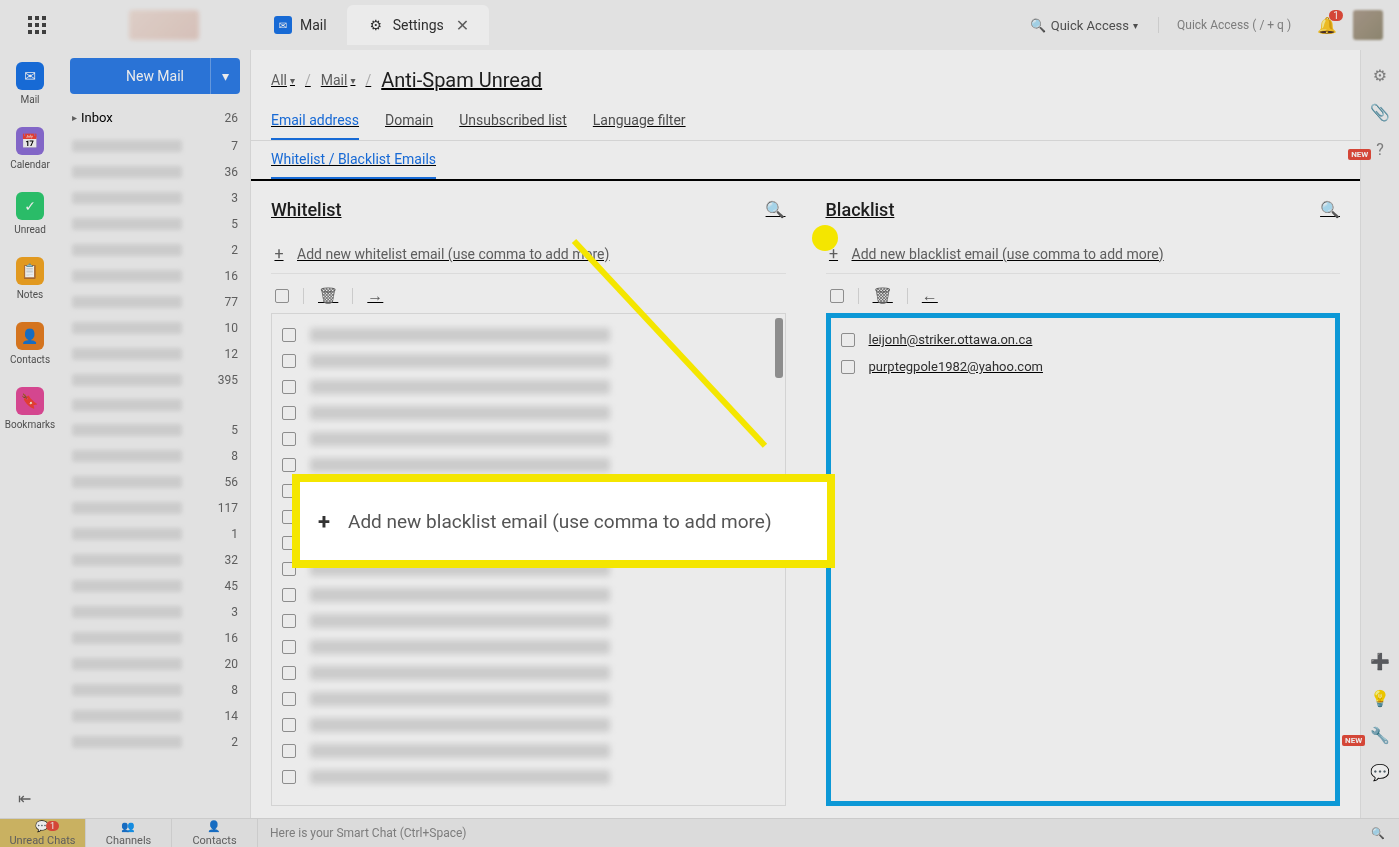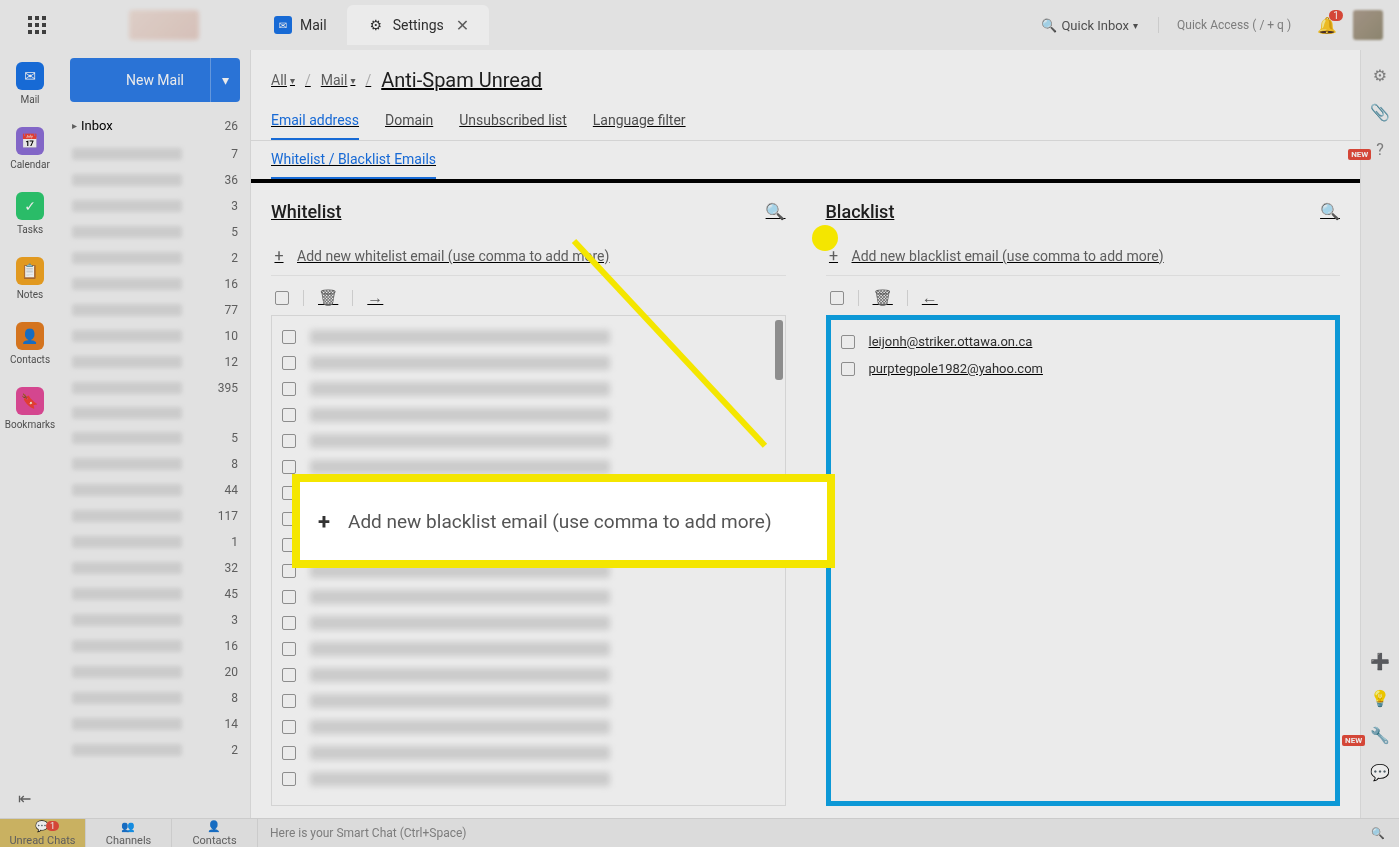--- a/index.html
+++ b/index.html
@@ -25,39 +25,39 @@
 .body-row { display:flex; height:768px; }
 
 .left-rail { width:60px; background:#f5f5f5; display:flex; flex-direction:column; align-items:center; padding-top:8px; gap:14px; position:relative; }
 .rail-item { display:flex; flex-direction:column; align-items:center; gap:4px; cursor:pointer; padding:4px 6px; border-radius:6px; }
 .rail-item.active .rail-icon { background:#1a73e8; }
 .rail-icon { width:28px; height:28px; border-radius:6px; display:flex; align-items:center;justify-content:center; color:#fff; font-size:14px; }
 .rail-label { font-size:10px; color:#555; }
 .rail-collapse { position:absolute; bottom:10px; left:18px; cursor:pointer; color:#666; }
 
 .folder-col { width:190px; background:#f5f5f5; display:flex; flex-direction:column; }
-.new-mail-btn { margin:8px 10px 8px 10px; height:44px; background:#2e7de9; color:#fff; border:none; border-radius:4px; font-size:14px; cursor:pointer; display:flex; align-items:center; justify-content:center; position:relative; }
+.new-mail-btn { margin:8px 10px 8px 10px; height:36px; background:#2e7de9; color:#fff; border:none; border-radius:4px; font-size:14px; cursor:pointer; display:flex; align-items:center; justify-content:center; position:relative; }
 .new-mail-caret { position:absolute; right:0; top:0; bottom:0; width:30px; border-left:1px solid rgba(255,255,255,.3); display:flex; align-items:center; justify-content:center; }
 .inbox-row { display:flex; align-items:center; padding:8px 12px; font-size:13px; cursor:pointer; }
 .inbox-row .caret { margin-right:4px; color:#666; font-size:10px; }
 .inbox-count { margin-left:auto; color:#666; font-size:12px; }
 .msg-list { flex:1; overflow:auto; }
 .msg-row { display:flex; align-items:center; padding:6px 12px; font-size:12px; cursor:pointer; }
 .msg-blur { width:110px; height:12px; background:#ddd; filter:blur(2px); border-radius:2px; }
 .msg-count { margin-left:auto; color:#666; font-size:12px; }
 
 .main { flex:1; background:#fff; display:flex; flex-direction:column; border-left:1px solid #e5e5e5; border-right:1px solid #e5e5e5; padding:0;text-decoration:underline; }
 .breadcrumb { display:flex; align-items:center; gap:10px; padding:18px 20px 10px 20px; font-size:14px; color:#666; }
 .breadcrumb .crumb { cursor:pointer; display:flex; align-items:center; gap:3px; }
 .breadcrumb .crumb-caret { font-size:10px; }
 .breadcrumb .sep { color:#bbb; }
 .breadcrumb .title { font-size:20px; color:#222; font-weight:400; }
 
 .subtabs { display:flex; gap:26px; padding:0 20px; border-bottom:1px solid #e5e5e5; }
-.subtabs2 { display:flex; gap:26px; padding:0 20px; border-bottom:4px solid #000000; }
+.subtabs2 { display:flex; gap:26px; padding:0 20px; border-bottom:2px solid #000000; }
 .subtab { padding:10px 0; font-size:14px; color:#555; cursor:pointer; border-bottom:2px solid transparent; }
 .subtab.active { color:#1a73e8; border-bottom-color:#1a73e8; }
 
 .lists-row { display:flex; flex:1; min-height:0; }
 .list-col { flex:1; padding:18px 20px 12px 20px; display:flex; flex-direction:column; min-height:0; }
 .list-head { display:flex; align-items:center; margin-bottom:14px; }
 .list-title { font-size:18px; color:#222; font-weight:500; }
 .list-search { margin-left:auto; color:#777; cursor:pointer; }
 .add-row { display:flex; align-items:center; padding:10px 0; border-bottom:1px solid #eee; color:#666; font-size:14px; cursor:pointer; }
 .add-plus { width:16px; text-align:center; margin-right:10px; font-size:16px; }
@@ -118,21 +118,21 @@
     </div>
     <div class="tab active">
       <span class="tab-icon">⚙</span>
       <span>Settings</span>
       <span class="tab-close">✕</span>
     </div>
   </div>
   <div class="top-right">
     <button class="qa-btn">
       <span>🔍</span>
-      <span>Quick Inbox</span>
+      <span>Quick Access</span>
       <span style="font-size:10px">▾</span>
     </button>
     <span class="sep-v"></span>
     <span class="qa-hint">Quick Access  ( / + q )</span>
     <div class="bell-wrap">
       <span>🔔</span>
       <span class="bell-badge">1</span>
     </div>
     <div class="avatar"></div>
   </div>
@@ -143,21 +143,21 @@
     <div class="rail-item active">
         <div class="rail-icon" style="background:#1a73e8">✉</div>
         <span class="rail-label">Mail</span>
       </div>
     <div class="rail-item">
         <div class="rail-icon" style="background:#8e6fd8">📅</div>
         <span class="rail-label">Calendar</span>
       </div>
     <div class="rail-item">
         <div class="rail-icon" style="background:#2ecc71">✓</div>
-        <span class="rail-label">Tasks</span>
+        <span class="rail-label">Unread</span>
       </div>
     <div class="rail-item">
         <div class="rail-icon" style="background:#f5a623">📋</div>
         <span class="rail-label">Notes</span>
       </div>
     <div class="rail-item">
         <div class="rail-icon" style="background:#e67e22">👤</div>
         <span class="rail-label">Contacts</span>
       </div>
     <div class="rail-item">
@@ -225,21 +225,21 @@
         <div class="msg-row">
           <span class="msg-blur"></span>
           <span class="msg-count">5</span>
         </div>
         <div class="msg-row">
           <span class="msg-blur"></span>
           <span class="msg-count">8</span>
         </div>
         <div class="msg-row">
           <span class="msg-blur"></span>
-          <span class="msg-count">44</span>
+          <span class="msg-count">56</span>
         </div>
         <div class="msg-row">
           <span class="msg-blur"></span>
           <span class="msg-count">117</span>
         </div>
         <div class="msg-row">
           <span class="msg-blur"></span>
           <span class="msg-count">1</span>
         </div>
         <div class="msg-row">

